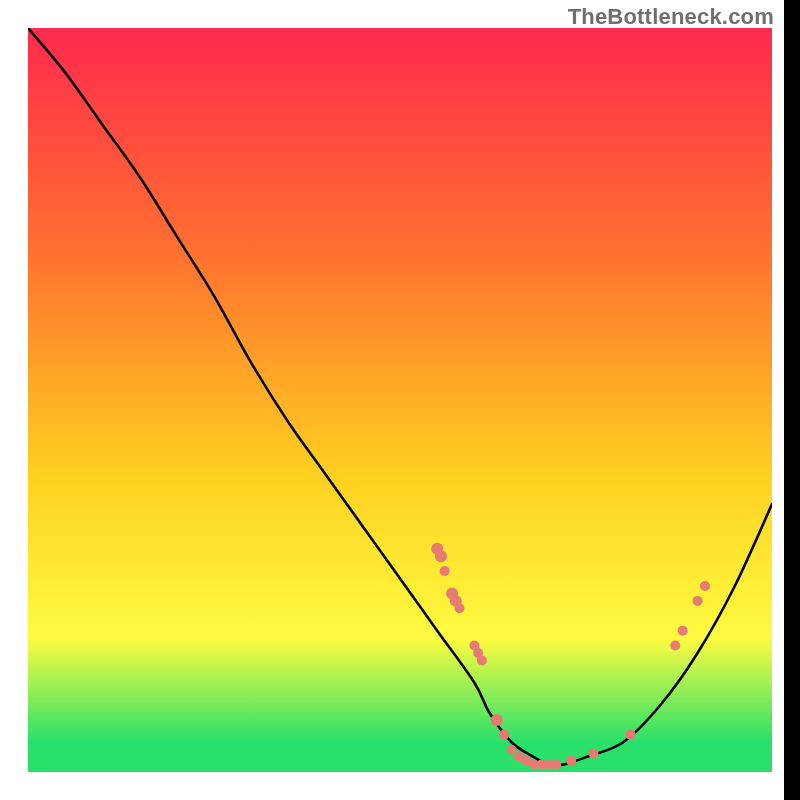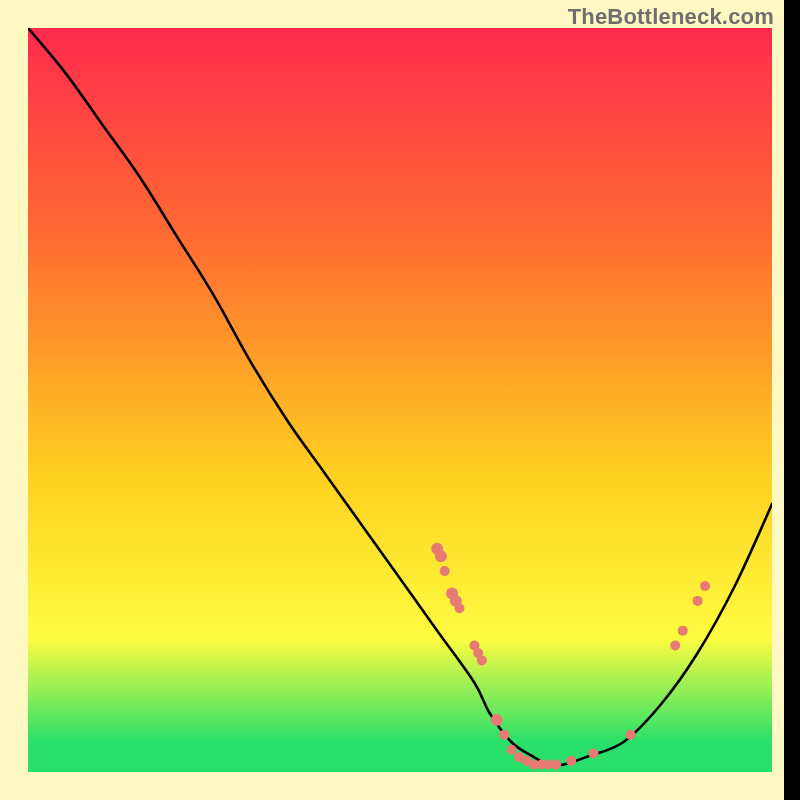--- a/index.html
+++ b/index.html
@@ -8,21 +8,21 @@
     width: 800px;
     height: 800px;
     background: #000000;
     overflow: hidden;
     font-family: Arial, Helvetica, sans-serif;
   }
   .frame {
     position: relative;
     width: 784px;
     height: 800px;
-    background: #fef9c3;
+    background: #ffffff;
   }
   .attribution {
     position: absolute;
     top: 4px;
     right: 10px;
     font-size: 22px;
     font-weight: bold;
     color: #6f6f6f;
     letter-spacing: 0.2px;
     user-select: none;

